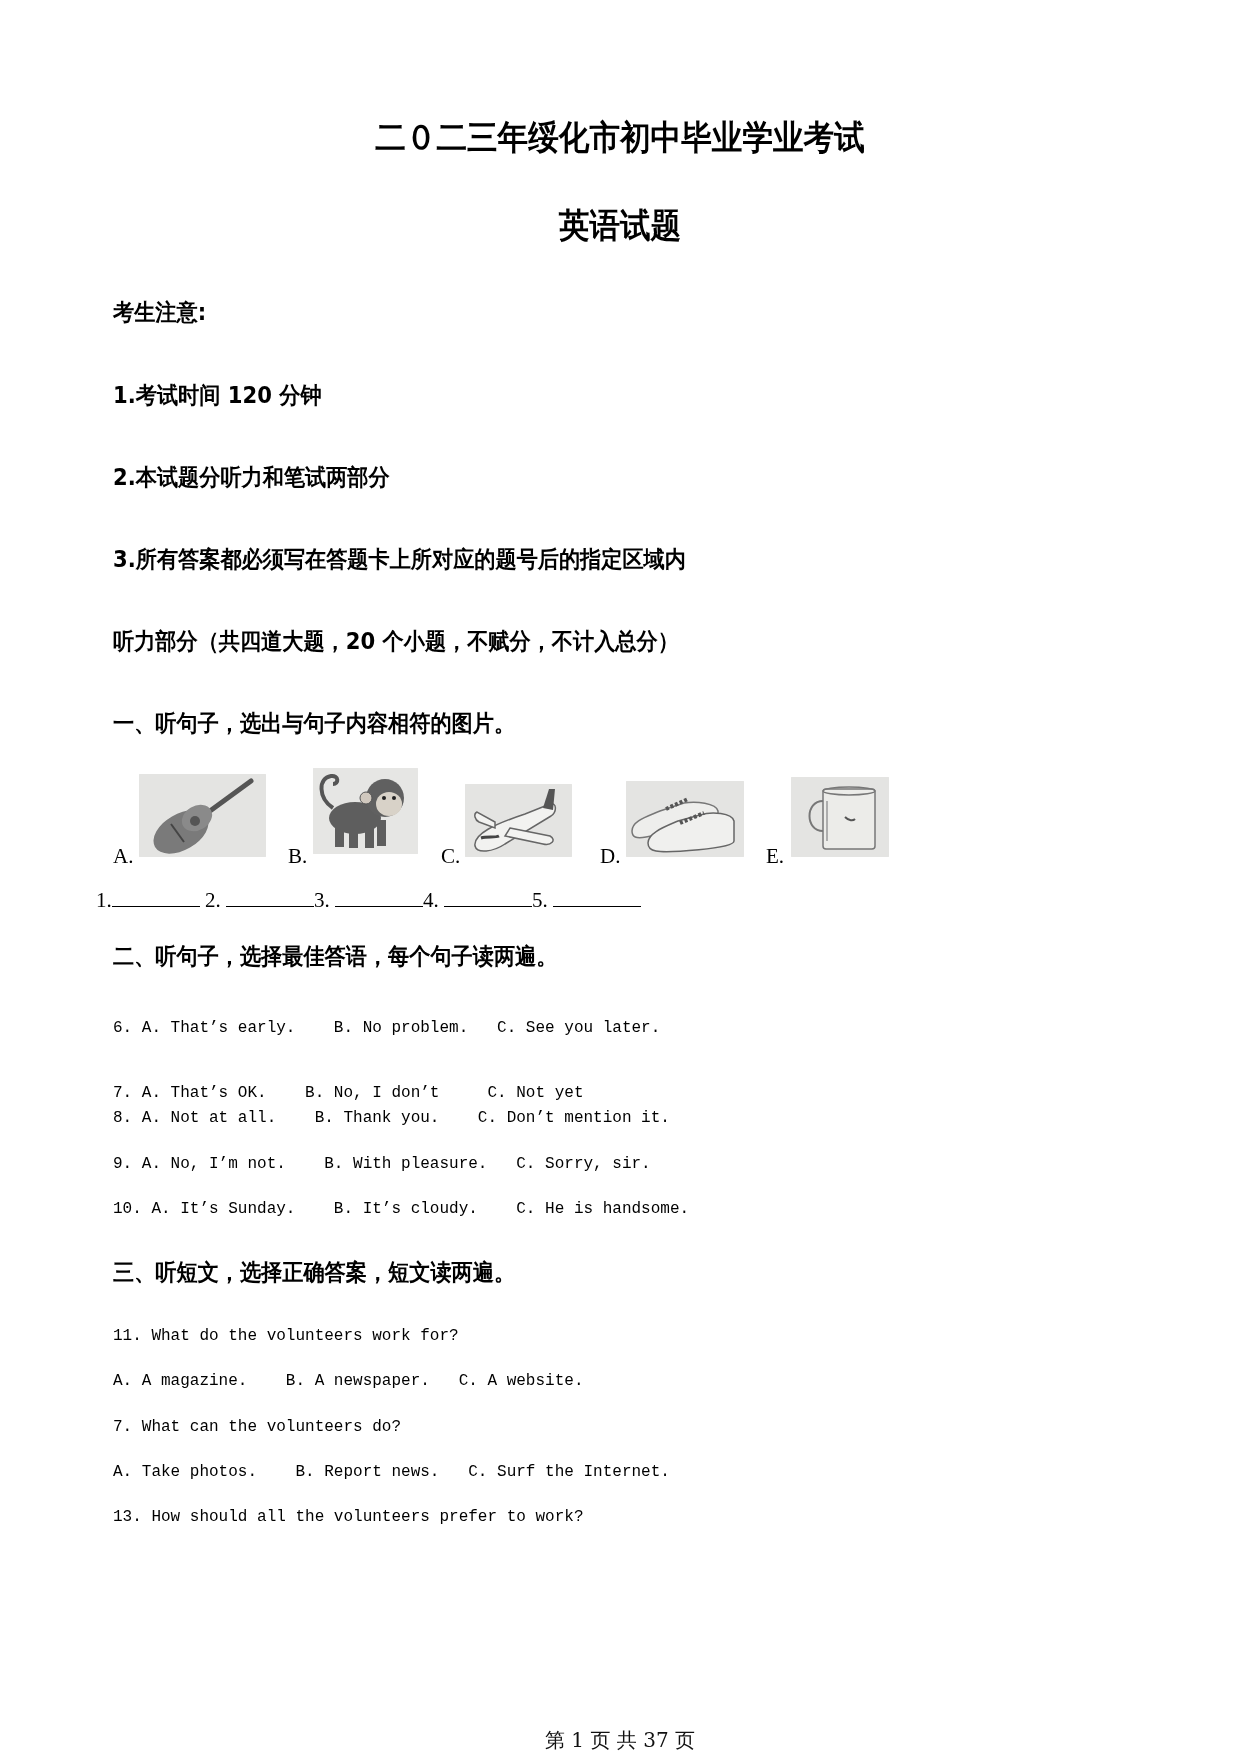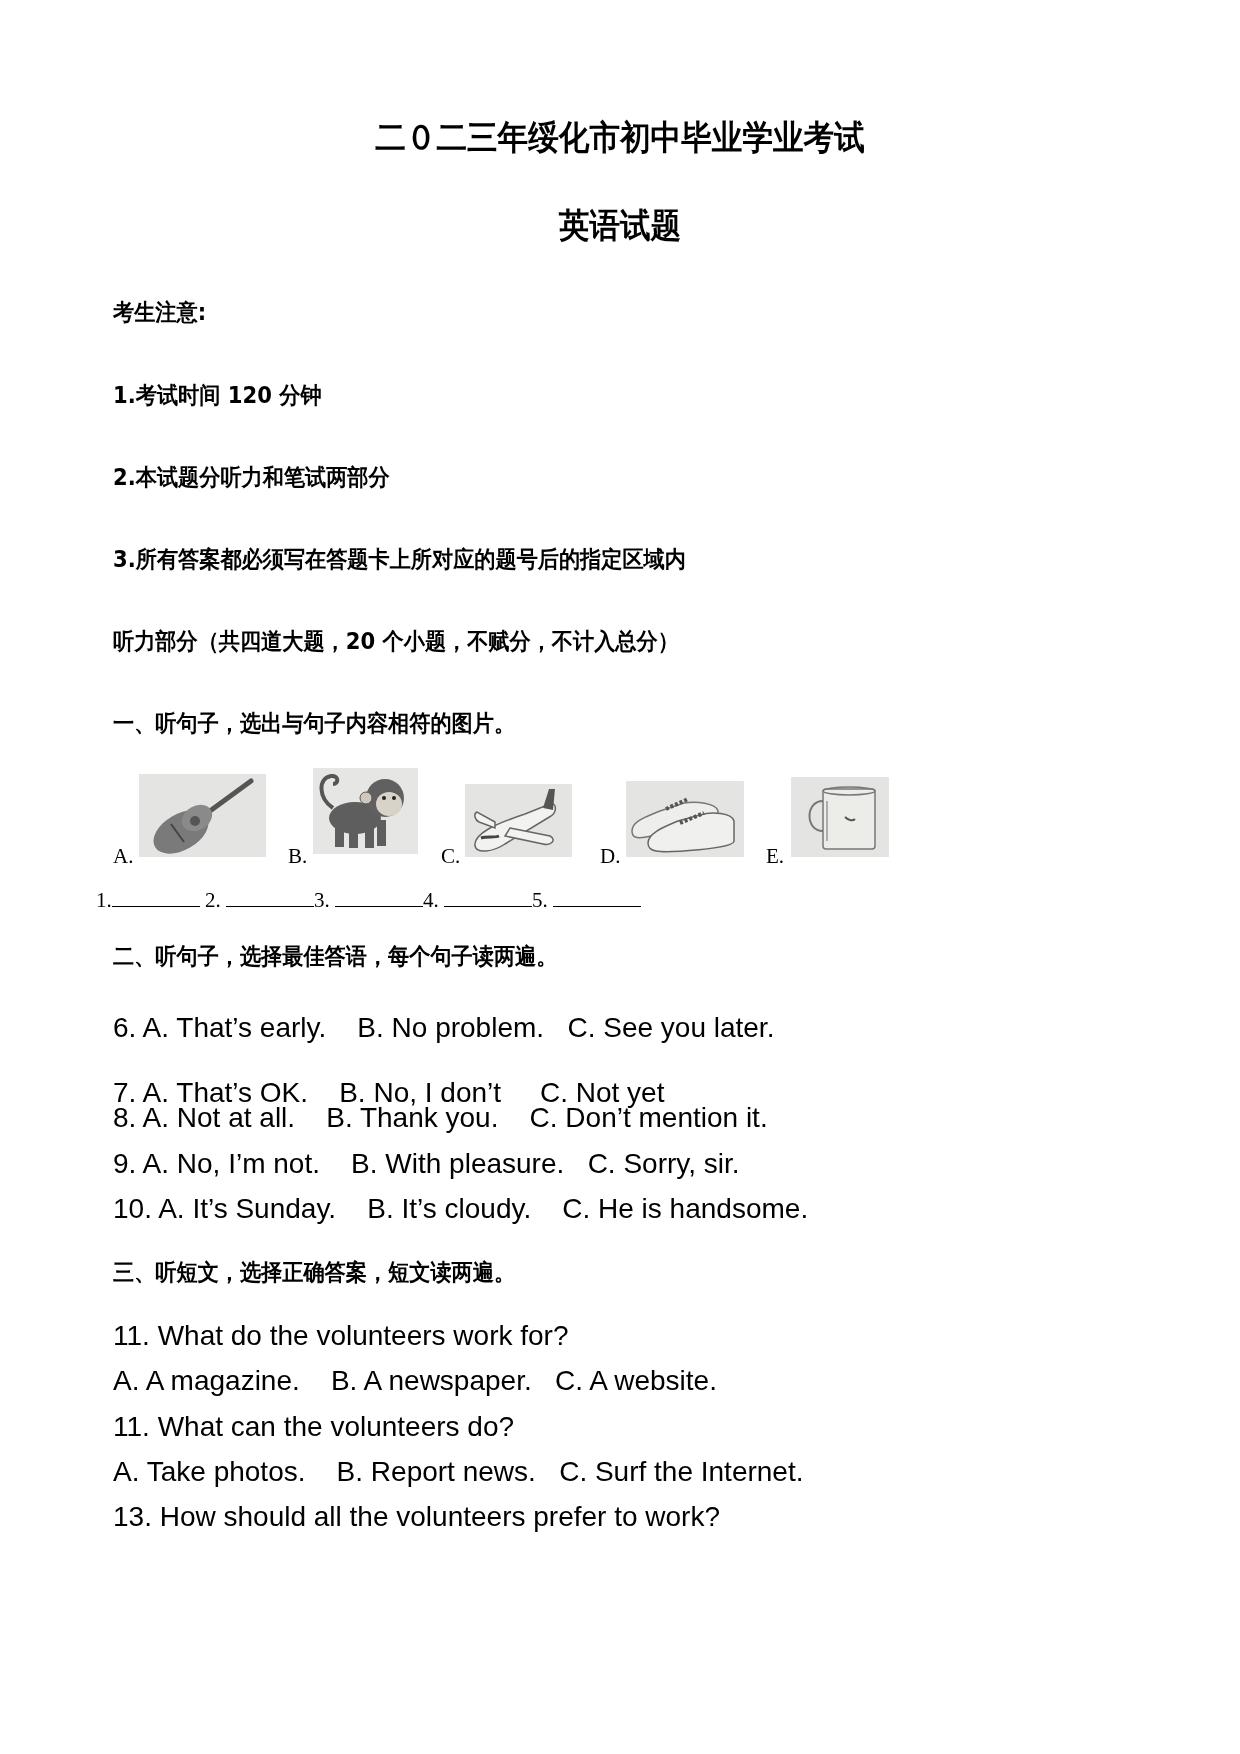--- a/index.html
+++ b/index.html
@@ -10,21 +10,21 @@
     font-family: "DejaVu Sans", sans-serif; font-weight: bold; font-size: 34px;
     line-height: 40px; letter-spacing: 0px; transform: scaleX(0.9); transform-origin: center;
   }
   .heading {
     position: absolute; left: 113px;
     font-family: "DejaVu Sans", sans-serif; font-weight: bold; font-size: 23px;
     line-height: 30px; white-space: nowrap; transform: scaleX(0.92); transform-origin: left center;
   }
   .body {
     position: absolute; left: 113px;
-    font-family: Liberation Sans, sans-serif; font-size: 28px; line-height: 26px; white-space: pre;
+    font-family: Liberation Mono, monospace; font-size: 16px; line-height: 26px; white-space: pre;
   }
   .opt-row { position: absolute; left: 113px; top: 766px; height: 100px; width: 900px; }
   .opt-label { position: absolute; font-family: "Liberation Serif", serif; font-size: 21px; line-height: 24px; top: 78px; }
   .pic { position: absolute; background: #e6e6e4; border-radius: 1px; overflow: hidden; }
   .pic svg { width: 100%; height: 100%; display: block; }
   .blanks { position: absolute; left: 96px; top: 887px; font-family: "Liberation Serif", serif; font-size: 21px; line-height: 26px; white-space: pre; }
   .blank { display: inline-block; width: 88px; border-bottom: 1.3px solid #000; height: 18px; vertical-align: baseline; }
   .footer {
     position: absolute; left: 0; width: 1240px; top: 1728px; text-align: center;
     font-family: "DejaVu Serif", serif; font-size: 20px; line-height: 24px; color: #111;
@@ -119,17 +119,18 @@
   <div class="heading" style="top:941px;">二、听句子，选择最佳答语，每个句子读两遍。</div>
   <div class="body" style="top:1015px;">6. A. That’s early.    B. No problem.   C. See you later.</div>
   <div class="body" style="top:1060px;margin-top:20px;">7. A. That’s OK.    B. No, I don’t     C. Not yet</div>
   <div class="body" style="top:1105px;">8. A. Not at all.    B. Thank you.    C. Don’t mention it.</div>
   <div class="body" style="top:1151px;">9. A. No, I’m not.    B. With pleasure.   C. Sorry, sir.</div>
   <div class="body" style="top:1196px;">10. A. It’s Sunday.    B. It’s cloudy.    C. He is handsome.</div>
 
   <div class="heading" style="top:1257px;">三、听短文，选择正确答案，短文读两遍。</div>
   <div class="body" style="top:1323px;">11. What do the volunteers work for?</div>
   <div class="body" style="top:1368px;">A. A magazine.    B. A newspaper.   C. A website.</div>
-  <div class="body" style="top:1414px;">11. What can the volunteers do?</div>
+  <div class="body" style="top:1414px;">7. What can the volunteers do?</div>
   <div class="body" style="top:1459px;">A. Take photos.    B. Report news.   C. Surf the Internet.</div>
   <div class="body" style="top:1504px;">13. How should all the volunteers prefer to work?</div>
 
+  <div class="footer">第 1 页 共 37 页</div>
 </div>
 
 </body></html>

